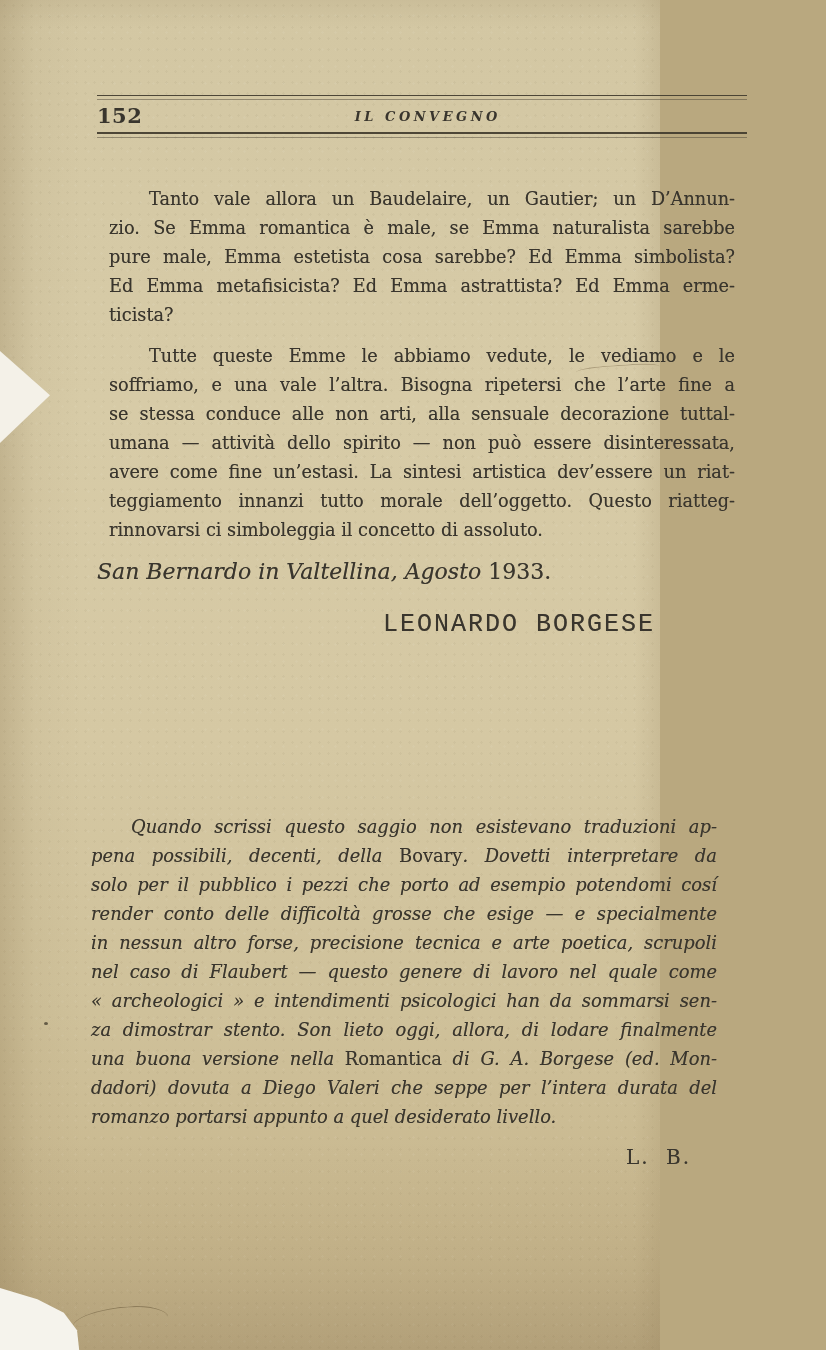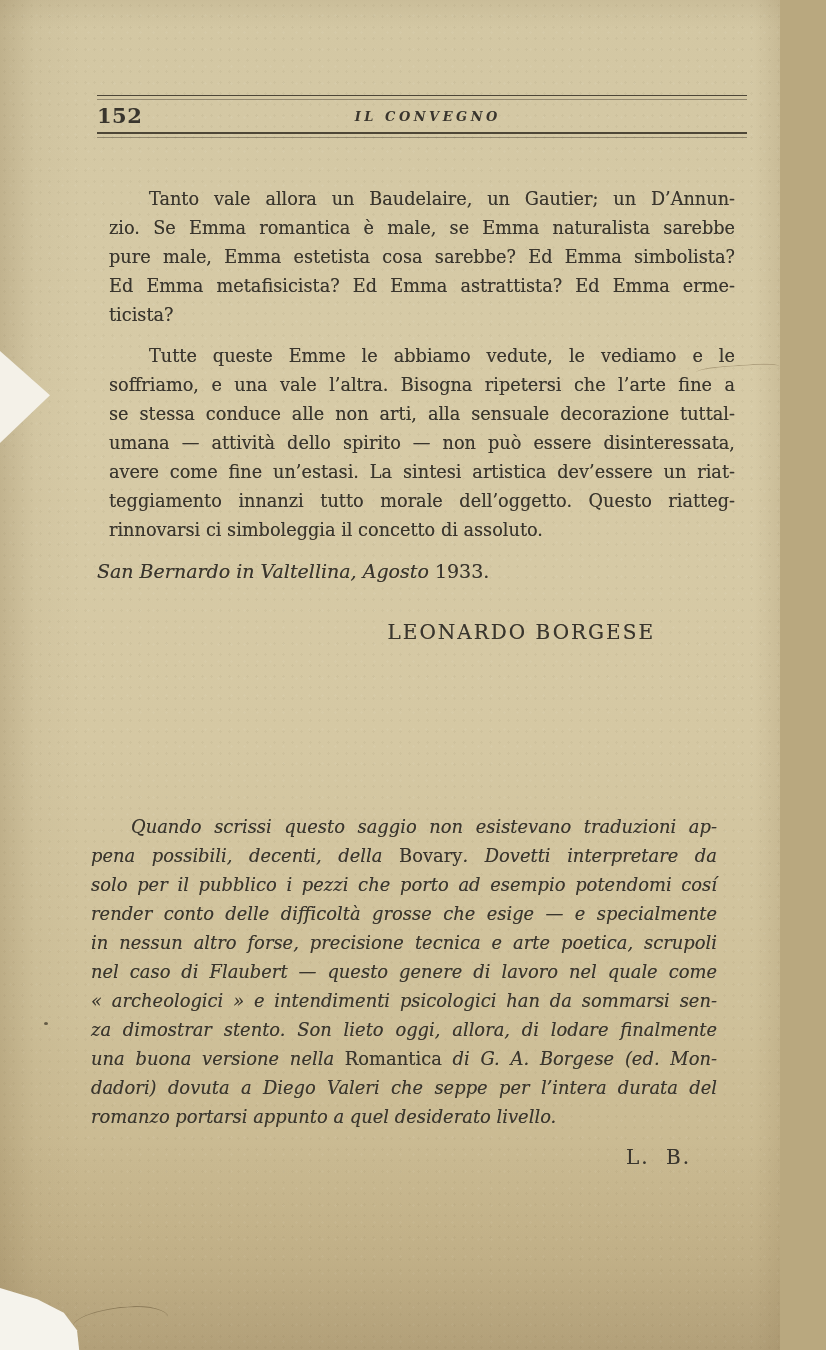--- a/index.html
+++ b/index.html
@@ -1,17 +1,17 @@
 <!DOCTYPE html>
 <html><head>
 <meta charset="utf-8">
 <style>
   html,body{margin:0;padding:0;width:826px;height:1350px;overflow:hidden;background:#b9a87f;}
   .page{
-    position:relative;width:780px;height:1350px;
+    position:relative;width:660px;height:1350px;
     font-family:"DejaVu Serif","Liberation Serif",serif;
     color:#39352d;
     background:linear-gradient(180deg,#d3c7a3 0%,#d7cba7 30%,#d5c8a3 55%,#cfc19a 75%,#c7b68d 92%,#c3b189 100%);
   }
   
   .page::before{
     content:"";position:absolute;inset:0;z-index:1;pointer-events:none;
     background-image:
       radial-gradient(rgba(104,88,56,0.055) 1px,transparent 1.2px),
       radial-gradient(rgba(255,255,255,0.05) 1px,transparent 1.2px);
@@ -39,23 +39,23 @@
   
   .bodytext{position:absolute;left:97px;top:173px;width:650px;font-size:17.7px;line-height:29px;
     text-shadow:0 0 .6px rgba(58,54,44,.55);}
   .para{margin:12px;}
   .line{text-align:justify;text-align-last:justify;}
   .line.last{text-align-last:left;}
   .indent .line:first-child{padding-left:40px;}
   .no-just .line{text-align:left;text-align-last:left;}
   .italic .line{font-style:italic;}
   .roman{font-style:normal;}
-  .dateline{margin-top:0;font-size:19px;}
-  .signature{margin-top:32px;text-align:right;padding-right:92px;
-    font-size:20px;letter-spacing:2px;line-height:29px;}
+  .dateline{margin-top:0;font-size:22px;}
+  .signature{margin-top:24px;text-align:right;padding-right:92px;
+    font-size:25px;letter-spacing:2px;line-height:29px;font-family:Liberation Mono, monospace;}
   
   .postscript{position:absolute;left:79px;top:800px;width:650px;font-size:17.9px;line-height:29px;
     text-shadow:0 0 .6px rgba(58,54,44,.5);}
   .initials{margin-top:4px;text-align:right;padding-right:38px;
     font-style:normal;font-size:20px;letter-spacing:2px;word-spacing:8px;}
   
   .notch-left{position:absolute;left:0;top:351px;width:50px;height:92px;z-index:3;
     background:#f4f1e8;clip-path:polygon(0 0,100% 48%,0 100%);
     filter:drop-shadow(0 1px 1px rgba(120,100,60,.45));}
   .torn-corner{position:absolute;left:0;bottom:0;width:110px;height:62px;z-index:3;

